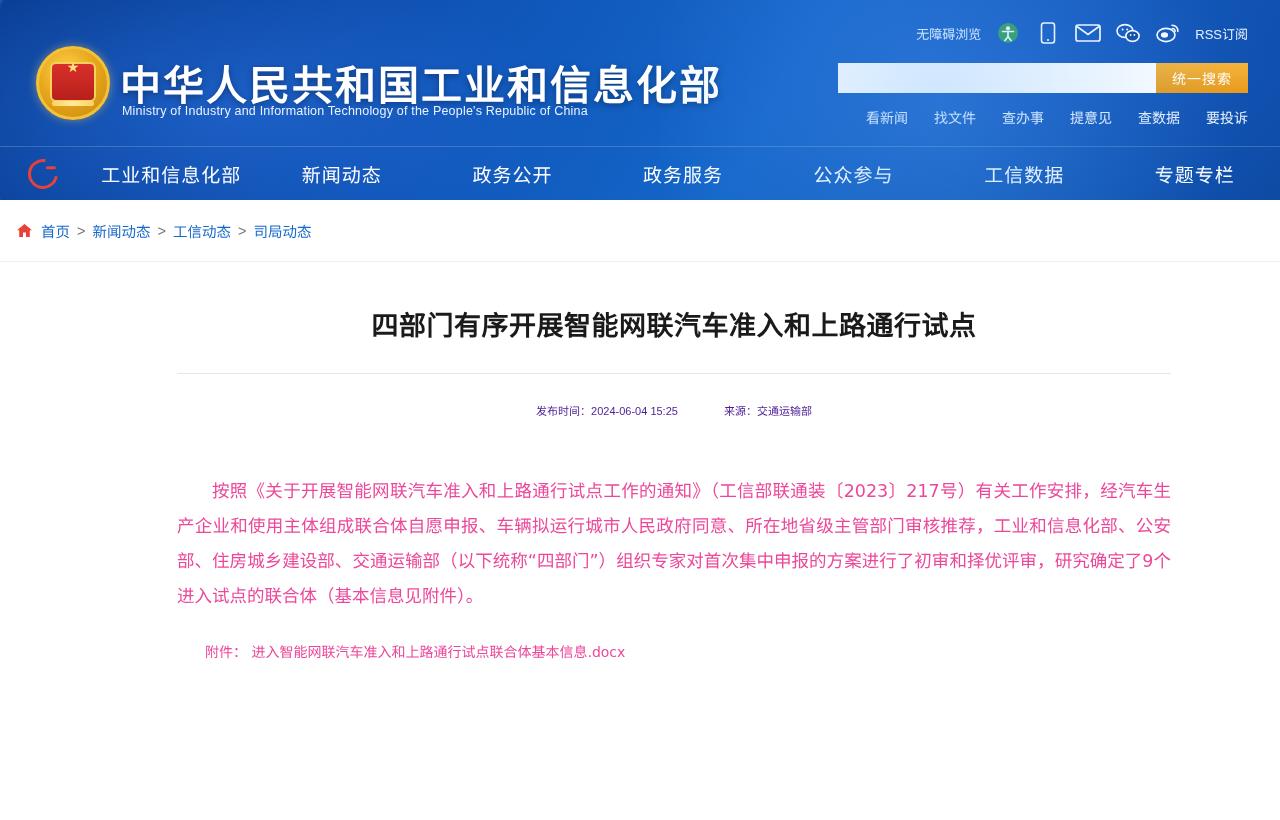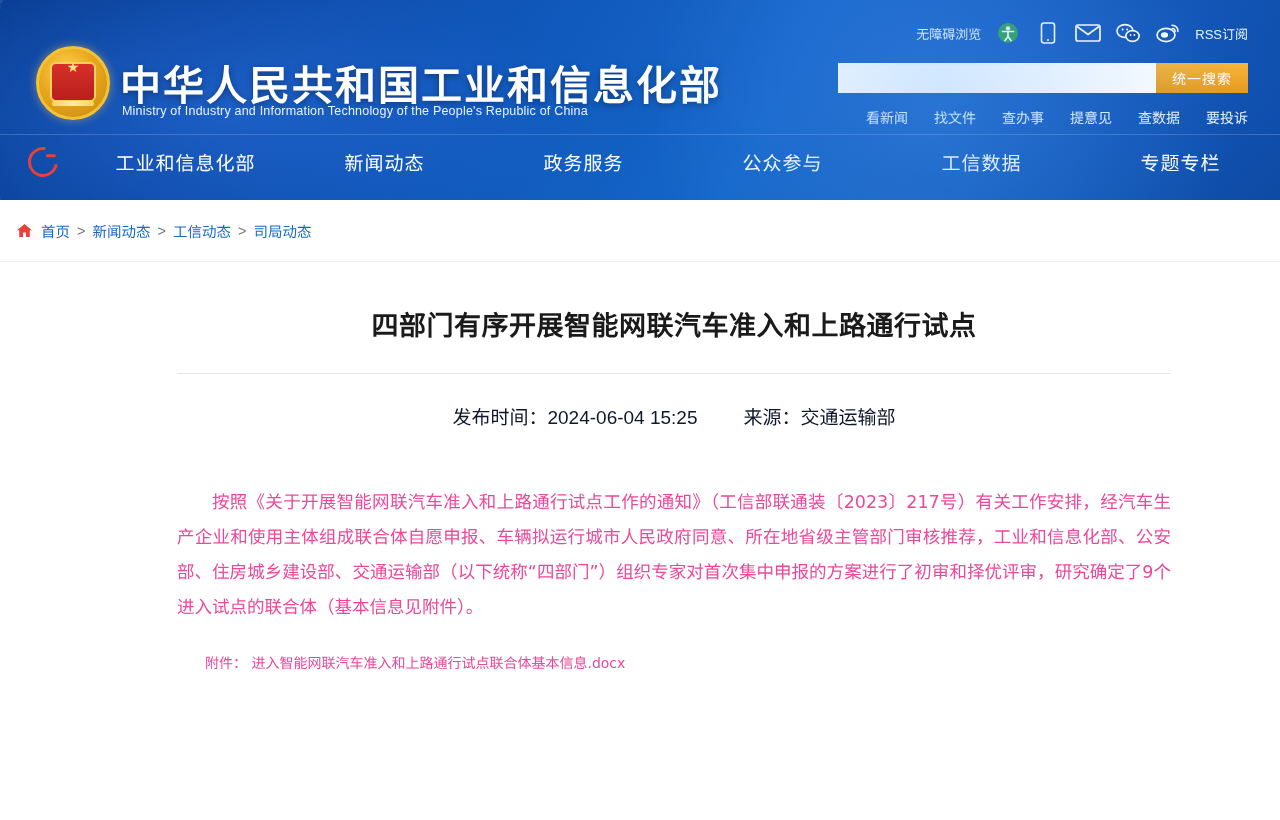--- a/index.html
+++ b/index.html
@@ -109,21 +109,21 @@
 
   .quick-links {
     position: absolute; right: 32px; top: 107px;
     display: flex; gap: 26px;
     font-size: 14px; color: #eaf3ff;
   }
   .quick-links span { cursor: pointer; }
 
   
   .nav {
-    position: absolute; left: 0; bottom: 12px;
+    position: absolute; left: 0; bottom: 0;
     width: 1280px; height: 54px;
     border-top: 1px solid rgba(255,255,255,0.18);
     display: flex; align-items: center; margin-top: 40px;
   }
   .nav-logo {
     width: 86px; display: flex; align-items: center; justify-content: center;
   }
   .nav-logo .c {
     width: 30px; height: 30px; border-radius: 50%;
     border: 3px solid #e8413a;
@@ -175,21 +175,21 @@
     letter-spacing: .5px;
     padding: 0 20px 30px;
     font-family: "DejaVu Sans", "Liberation Sans", sans-serif;
   }
   .art-divider {
     border-top: 1px solid #e6e6e6;
     margin: 0 8px;
   }
   .art-meta {
     display: flex; justify-content: center; gap: 46px;
-    color: #0f172a; font-size: 19px;
+    color: #4c1d95; font-size: 11px;
     padding: 28px 0 0;
   }
   .art-body {
     padding: 56px 8px 0;
     color: #ec4899;
     font-size: 17.5px;
     line-height: 2.0;
     text-align: justify;
     font-family: "DejaVu Sans", "Liberation Sans", sans-serif;
   }
@@ -272,20 +272,21 @@
     <span>要投诉</span>
   </div>
 
   <div class="nav">
     <div class="nav-logo">
         <div class="c"></div>
       </div>
     <div class="nav-items">
       <div class="nav-item">工业和信息化部</div>
       <div class="nav-item">新闻动态</div>
+      <div class="nav-item">政务公开</div>
       <div class="nav-item">政务服务</div>
       <div class="nav-item">公众参与</div>
       <div class="nav-item">工信数据</div>
       <div class="nav-item">专题专栏</div>
     </div>
   </div>
 </div>
 
 <div class="crumb-bar">
   <span class="home-ico">

